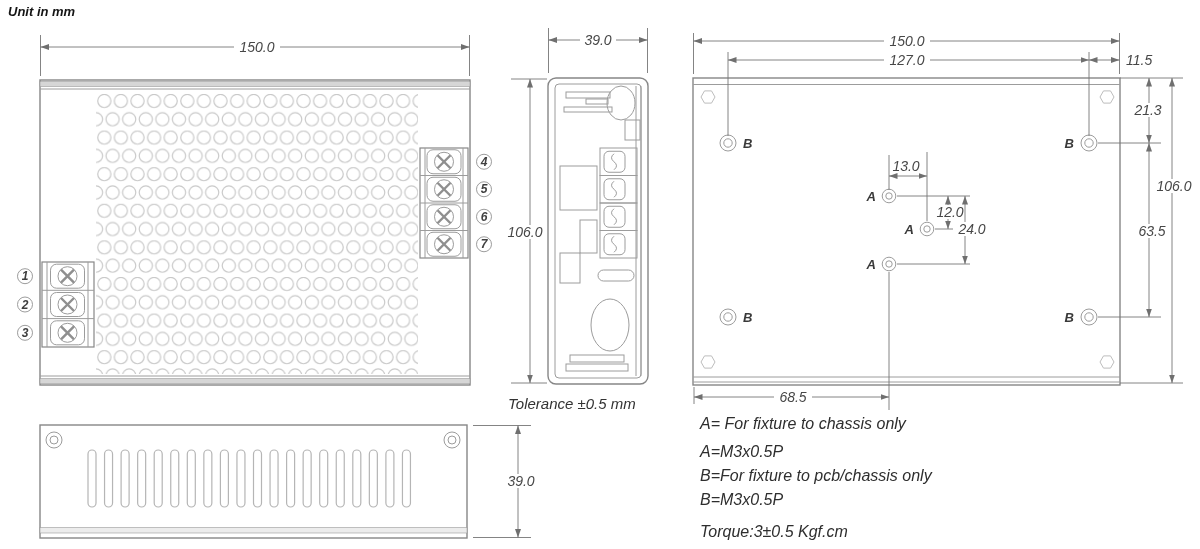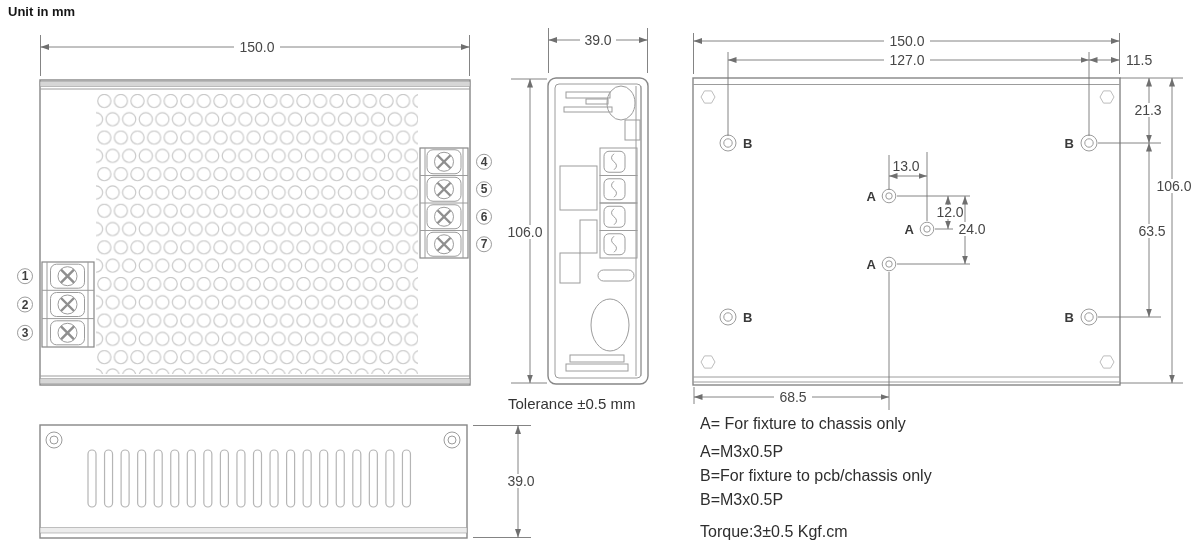--- a/index.html
+++ b/index.html
@@ -1,16 +1,16 @@
 <!DOCTYPE html>
 <html><head>
 <meta charset="utf-8">
 <style>
   html,body{margin:0;padding:0;background:#fff;}
-  .canvas{position:relative;width:1200px;height:549px;background:#ffffff;overflow:hidden;}
+  .canvas{position:relative;width:1200px;height:549px;background:#ffffff;overflow:hidden;font-style:italic;}
   svg{display:block;}
   svg text{font-family:"Liberation Sans","DejaVu Sans",sans-serif;fill:#3c3c3c;}
   .outline{stroke:#878787;stroke-width:1.4;fill:#ffffff;}
   .oline{stroke:#878787;stroke-width:1.2;fill:none;}
   .thin{stroke:#9c9c9c;stroke-width:1;fill:none;}
   .lite{stroke:#bdbdbd;stroke-width:1;fill:none;}
   .slot{stroke:#b5b5b5;stroke-width:1.2;fill:none;}
   .screwx{stroke:#8f8f8f;stroke-width:2.4;}
   .dimline{stroke:#767676;stroke-width:0.9;fill:none;}
   .dimbg{fill:#ffffff;}

